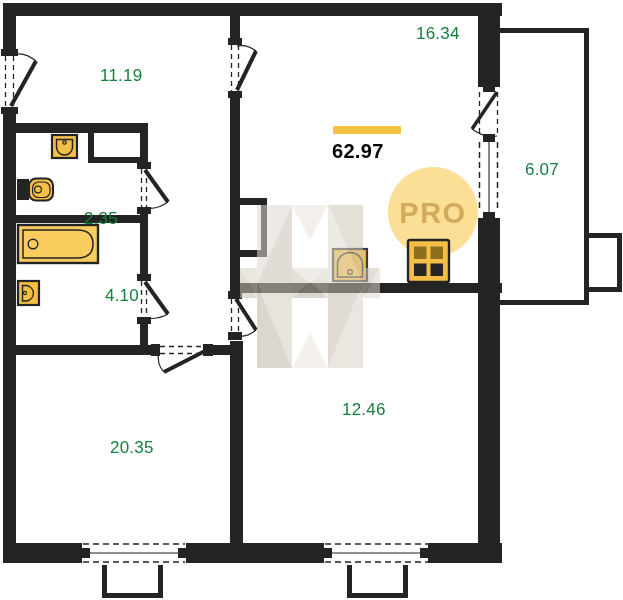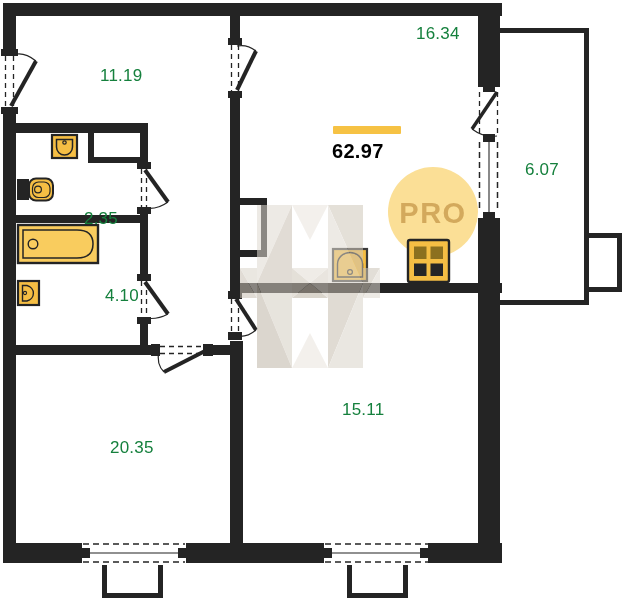--- a/index.html
+++ b/index.html
@@ -231,18 +231,18 @@
       <polygon points="363,268 380,268 363,298" fill="#CCC4B7"></polygon>
       <polygon points="380,268 380,298 363,298" fill="#E0DAD1"></polygon>
     </g>
   </svg>
 
   <div class="room-label" style="left:100px;top:54px;margin-top:12px;">11.19</div>
   <div class="room-label" style="left:416px;top:24px;">16.34</div>
   <div class="room-label" style="left:84px;top:177px;margin-top:32px;">2.35</div>
   <div class="room-label" style="left:70px;top:286px;margin-left:35px;">4.10</div>
   <div class="room-label" style="left:110px;top:438px;">20.35</div>
-  <div class="room-label" style="left:342px;top:400px;">15.11</div>
+  <div class="room-label" style="left:342px;top:400px;">12.46</div>
   <div class="room-label" style="left:525px;top:160px;">6.07</div>
 
   <div class="total-bar"></div>
   <div class="total-value">62.97</div>
 </div>
 
 </body></html>

